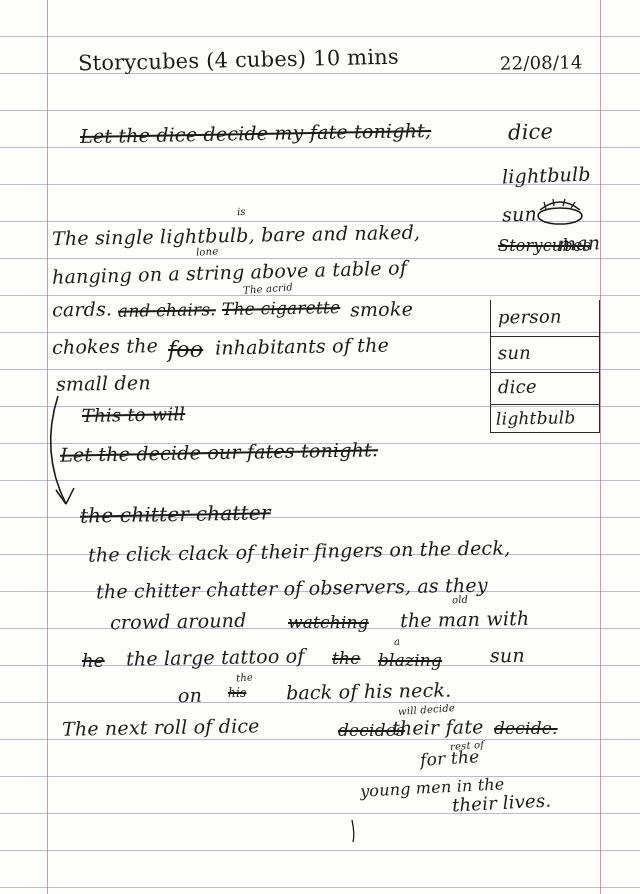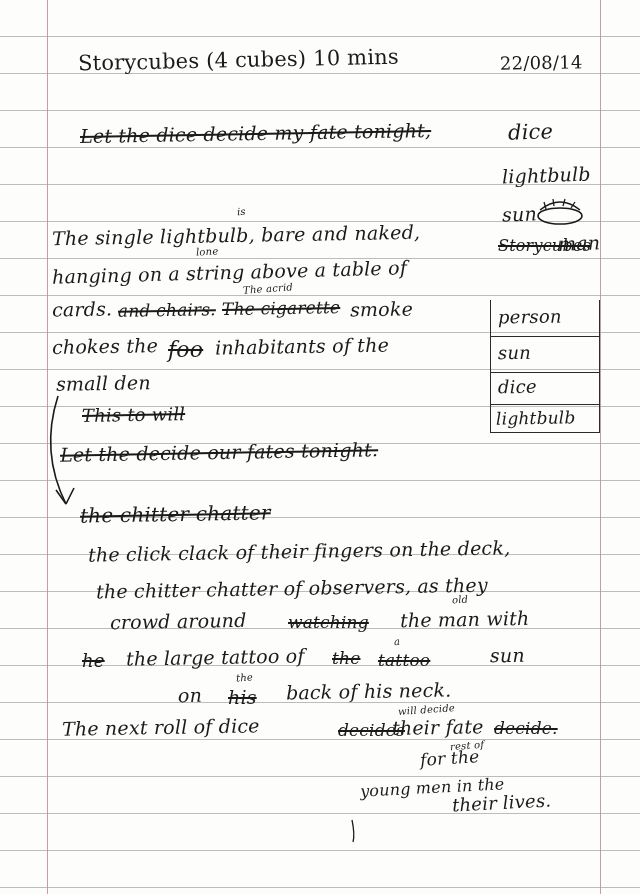--- a/index.html
+++ b/index.html
@@ -97,25 +97,25 @@
 
   <div class="hw ital" style="left:110px;top:610px;font-size:19px;transform:rotate(-1deg);">crowd around</div>
   <div class="hw ital strike" style="left:288px;top:612px;font-size:17px;">watching</div>
   <div class="hw ital" style="left:400px;top:608px;font-size:19px;transform:rotate(-1deg);">the man with</div>
   <div class="hw tiny ital" style="left:452px;top:594px;transform:rotate(-4deg);">old</div>
 
   <div class="hw ital strike" style="left:82px;top:650px;font-size:18px;">he</div>
   <div class="hw ital" style="left:126px;top:646px;font-size:19px;transform:rotate(-1deg);">the large tattoo of</div>
   <div class="hw ital strike" style="left:332px;top:648px;font-size:17px;">the</div>
   <div class="hw tiny ital" style="left:394px;top:636px;transform:rotate(-5deg);">a</div>
-  <div class="hw ital strike" style="left:378px;top:650px;font-size:17px;">tattoo</div>
+  <div class="hw ital strike" style="left:378px;top:650px;font-size:17px;">blazing</div>
   <div class="hw ital" style="left:490px;top:644px;font-size:19px;transform:rotate(-1deg);">sun</div>
 
   <div class="hw ital" style="left:178px;top:684px;font-size:19px;transform:rotate(-1deg);">on</div>
-  <div class="hw ital strike" style="left:228px;top:686px;font-size:19px;">his</div>
+  <div class="hw ital strike" style="left:228px;top:686px;font-size:12px;">his</div>
   <div class="hw tiny ital" style="left:236px;top:672px;transform:rotate(-3deg);">the</div>
   <div class="hw ital" style="left:286px;top:680px;font-size:19px;transform:rotate(-1deg);">back of his neck.</div>
 
   <div class="hw ital" style="left:62px;top:716px;font-size:19px;transform:rotate(-1deg);">The next roll of dice</div>
   <div class="hw ital strike" style="left:306px;top:720px;font-size:17px;margin-left:32px;">decides</div>
   <div class="hw tiny ital" style="left:398px;top:704px;transform:rotate(-4deg);">will decide</div>
   <div class="hw ital" style="left:392px;top:716px;font-size:19px;transform:rotate(-1deg);">their fate</div>
   <div class="hw ital strike" style="left:494px;top:718px;font-size:17px;">decide.</div>
 
   <div class="hw ital" style="left:420px;top:748px;font-size:17px;transform:rotate(-4deg);">for the</div>

